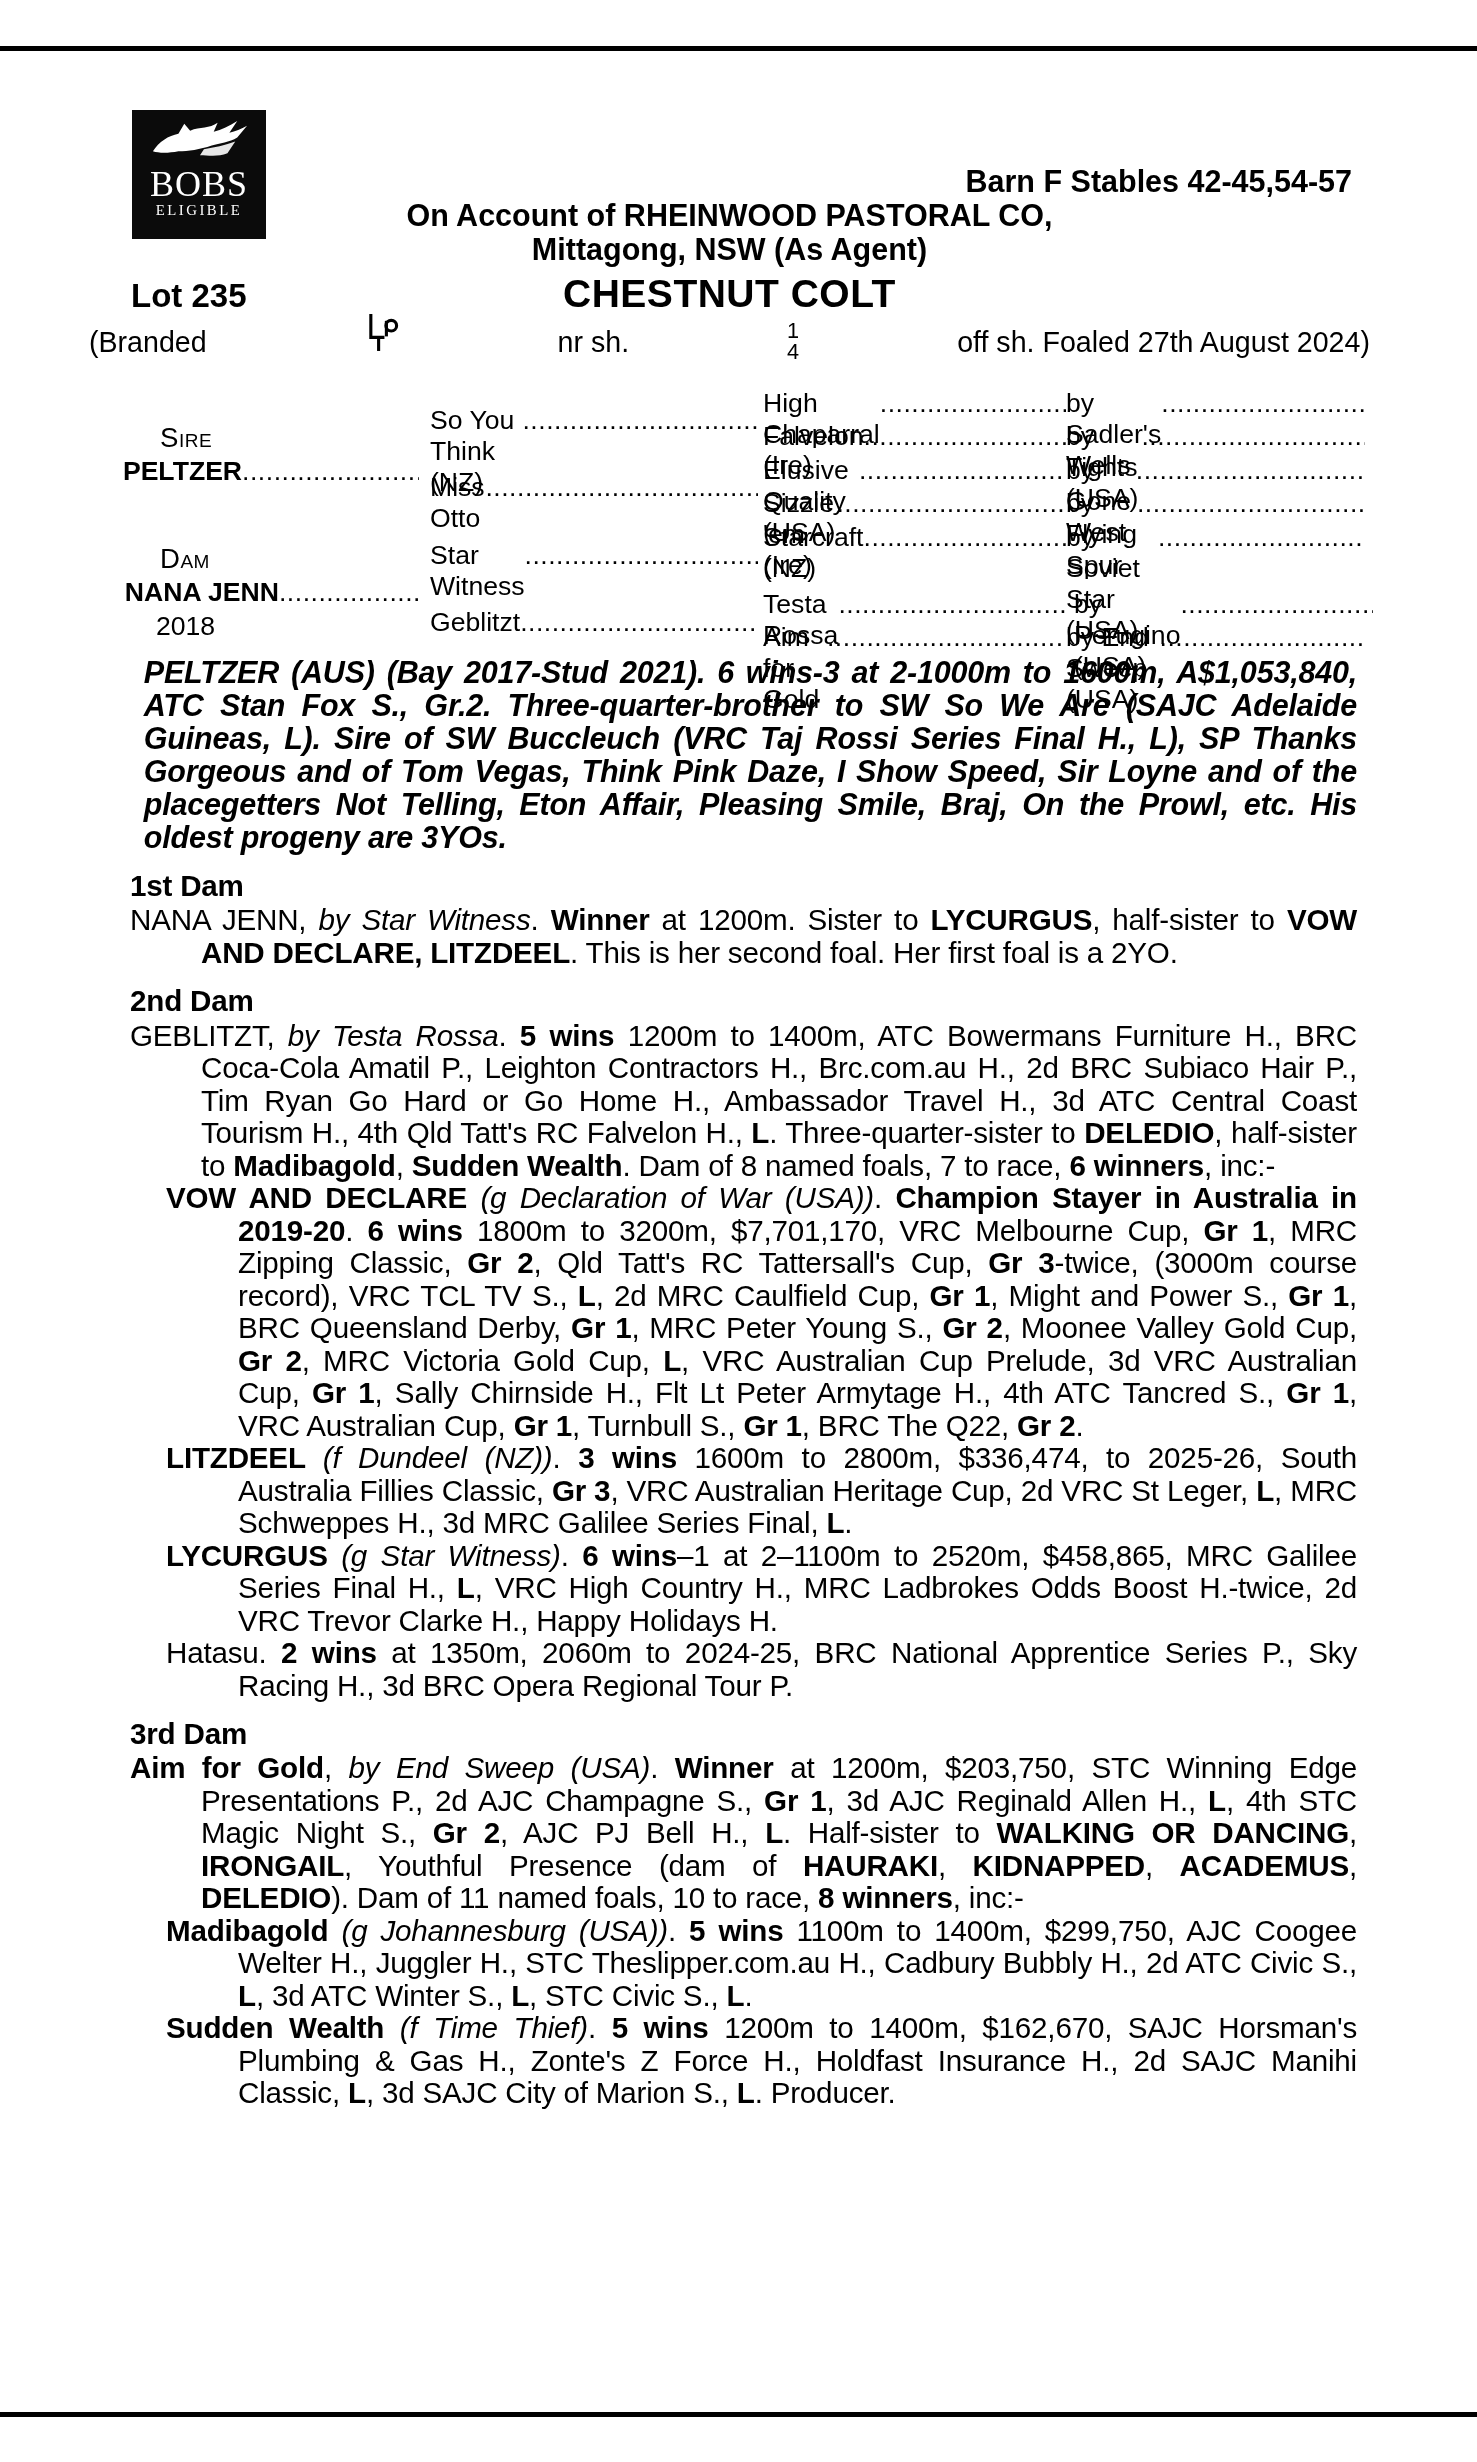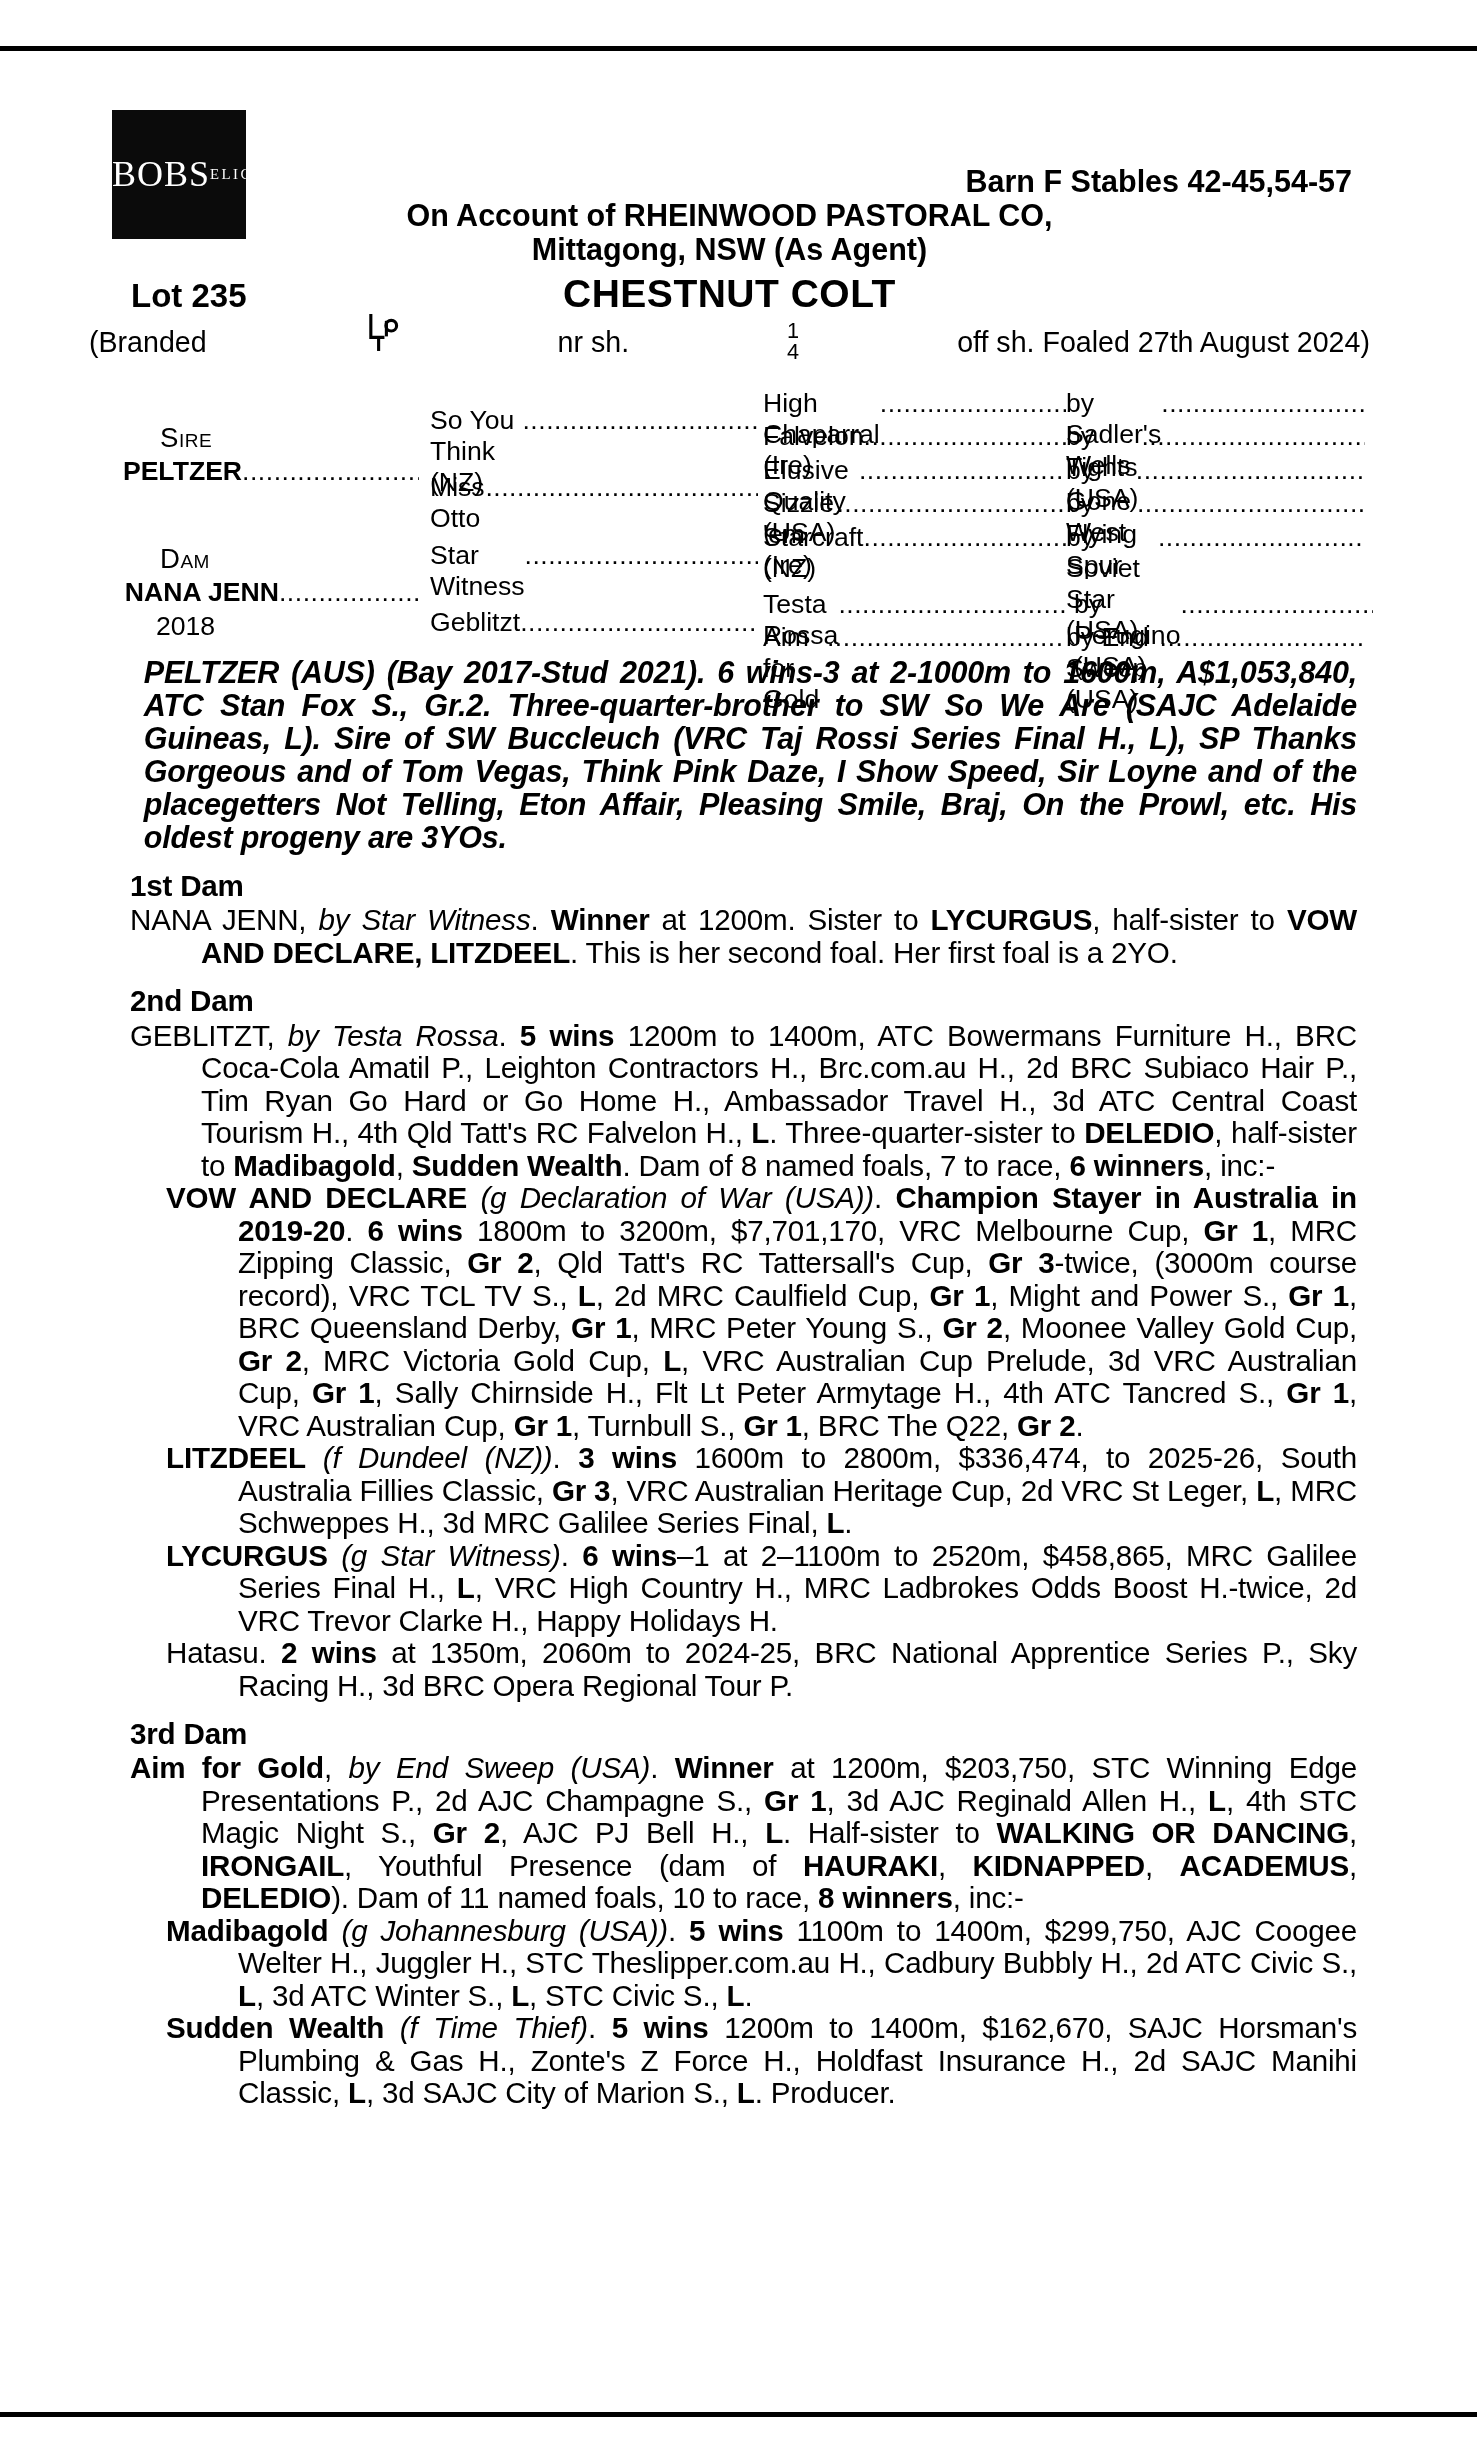--- a/index.html
+++ b/index.html
@@ -3,22 +3,22 @@
 <meta charset="utf-8">
 <style>
   html,body{margin:0;padding:0;background:#ffffff;}
   .page{position:relative;width:1478px;height:2463px;background:#ffffff;color:#000;
         font-family:"Liberation Sans",sans-serif;overflow:hidden;}
   .rule{position:absolute;left:0;width:1478px;height:4.9px;background:#000;}
   .rule.top{top:46px;}
   .rule.bottom{top:2412px;}
 
   
-  .logo{position:absolute;left:112px;top:110px;width:134px;height:129px;background:#0b0b0b;
-        display:flex;align-items:center;justify-content:flex-start;}
+  .logo{position:absolute;left:132px;top:110px;width:134px;height:129px;background:#0b0b0b;
+        display:flex;flex-direction:column;align-items:center;justify-content:flex-start;}
   .logo svg{margin-top:5.9px;}
   .logo .bobs{font-family:"Liberation Serif",serif;color:#fff;font-size:36px;line-height:35px;letter-spacing:1px;}
   .logo .elig{font-family:"Liberation Serif",serif;color:#ffffff;font-size:14.8px;letter-spacing:2.5px;line-height:17.7px;}
 
   
   .barn{position:absolute;top:164px;left:0;width:1352px;text-align:right;
         font-size:30.5px;font-weight:700;}
   .acct1{position:absolute;top:198px;left:89px;width:1281px;text-align:center;font-size:30.5px;font-weight:700;}
   .acct2{position:absolute;top:232px;left:89px;width:1281px;text-align:center;font-size:30.5px;font-weight:700;}
   .lot{position:absolute;top:277px;left:131px;font-size:33px;font-weight:700;}

